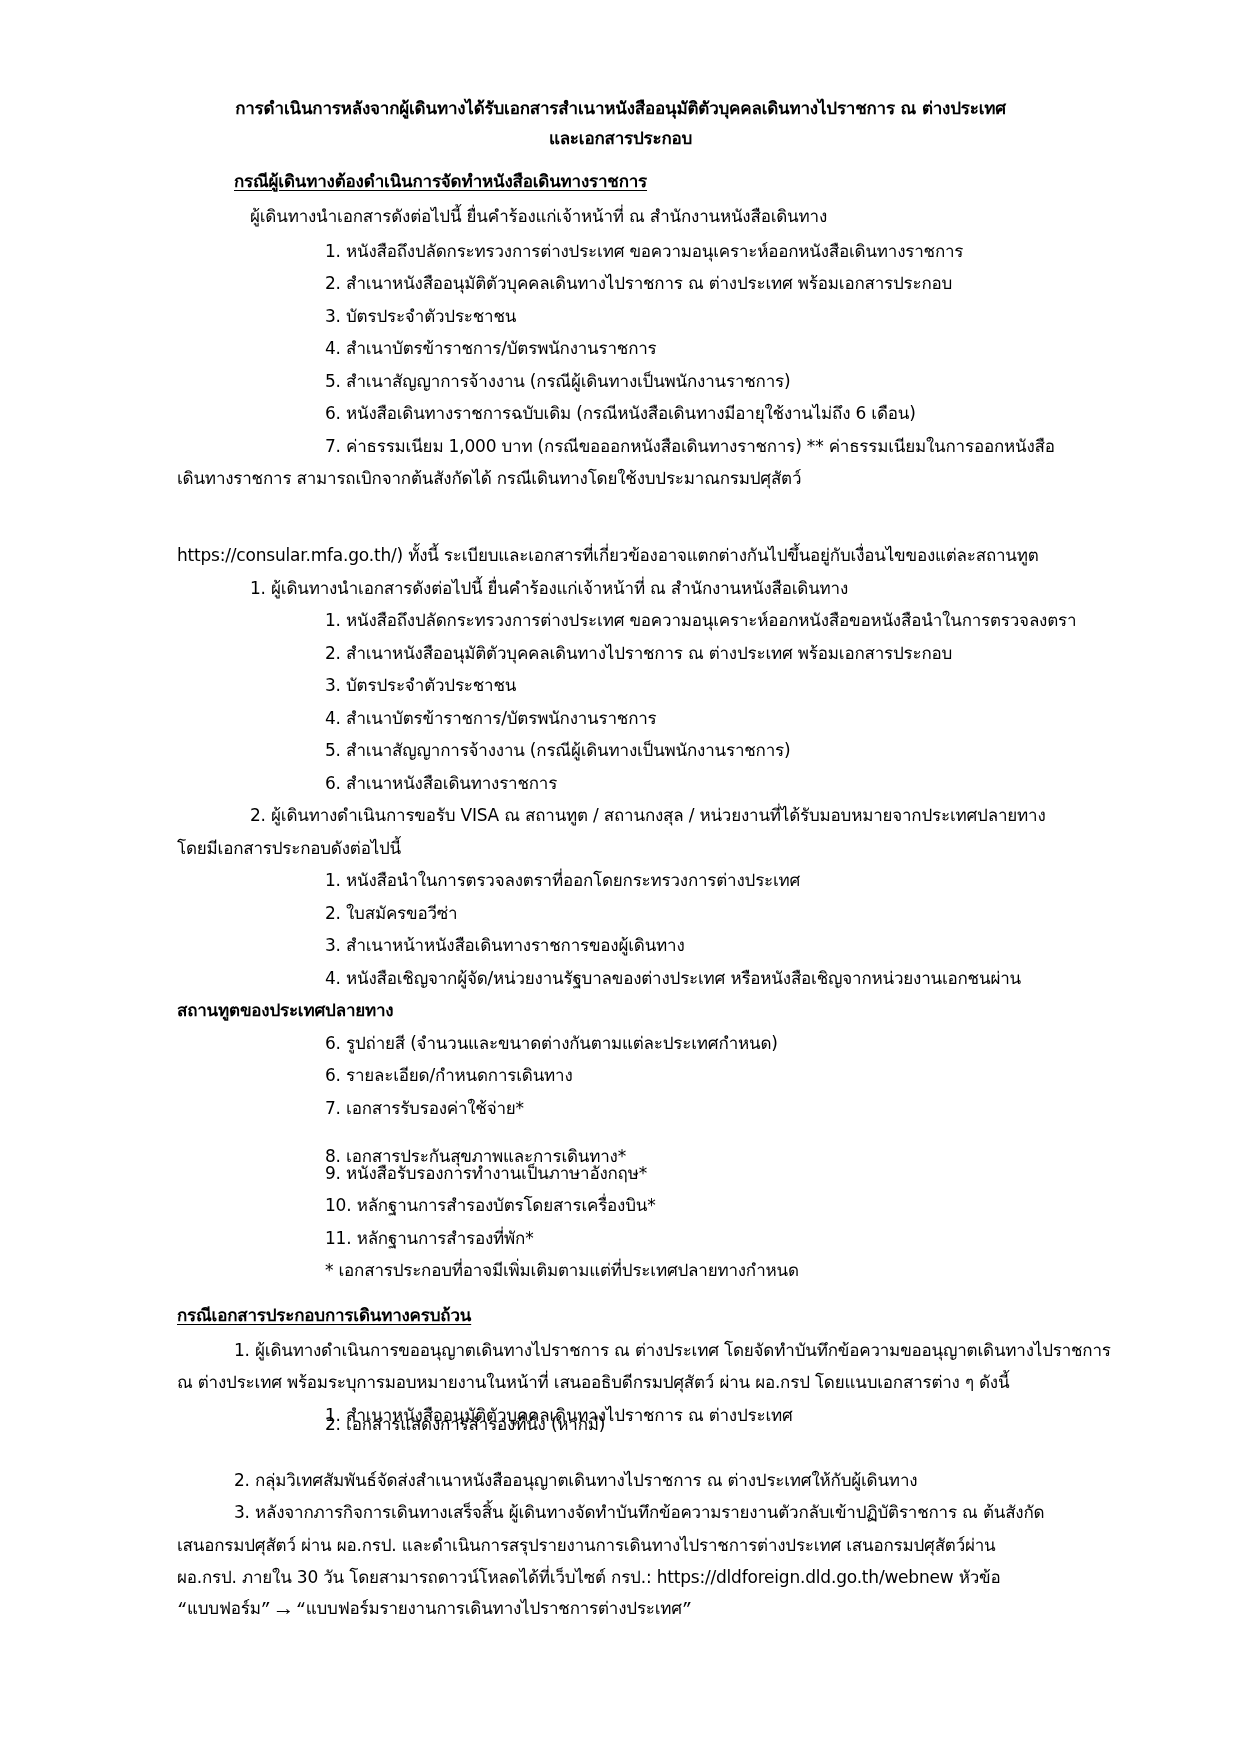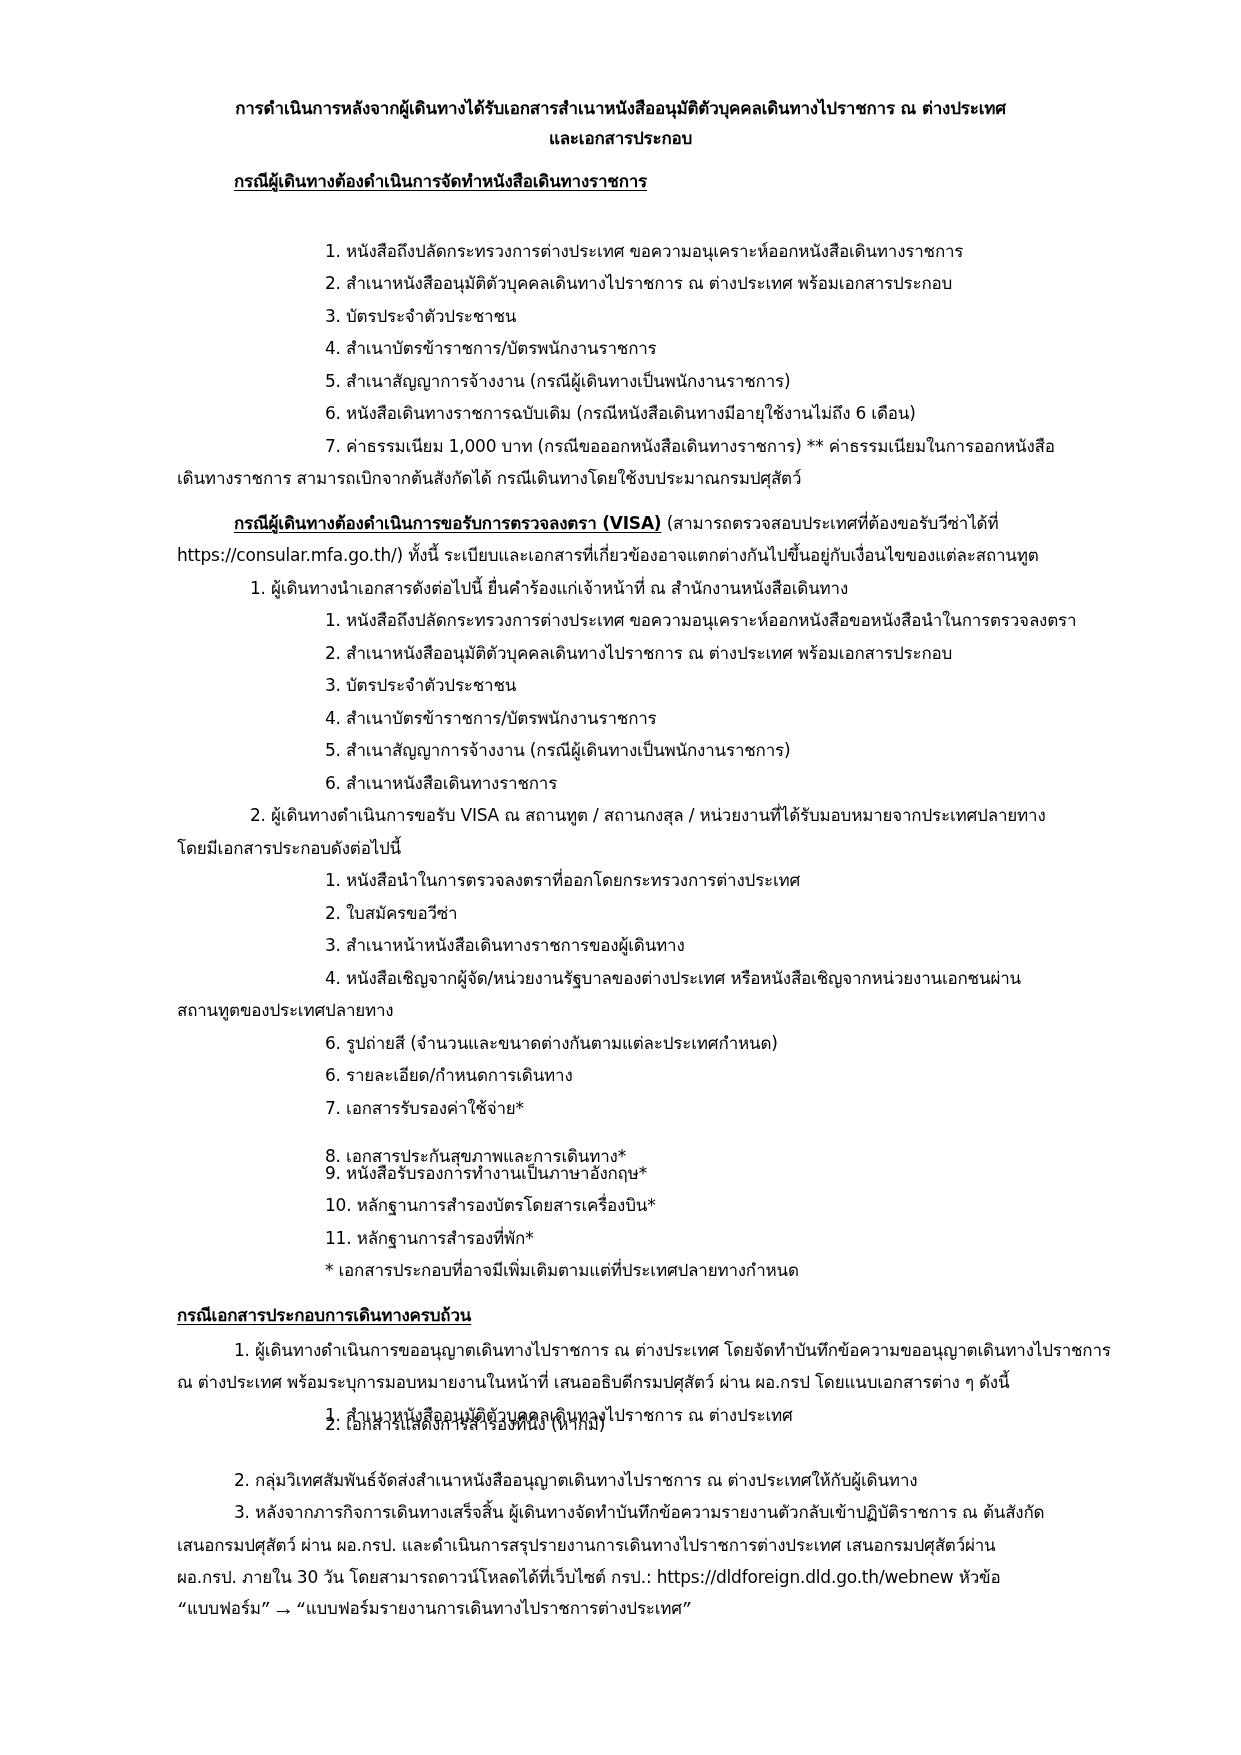--- a/index.html
+++ b/index.html
@@ -37,47 +37,45 @@
   </style>
 </head>
 <body>
 
 <div class="page">
 
   <div class="line bold center" style="top:96px;">การดำเนินการหลังจากผู้เดินทางได้รับเอกสารสำเนาหนังสืออนุมัติตัวบุคคลเดินทางไปราชการ ณ ต่างประเทศ</div>
   <div class="line bold center" style="top:126px;">และเอกสารประกอบ</div>
 
   <div class="line bold u" style="top:169px; left:234px;">กรณีผู้เดินทางต้องดำเนินการจัดทำหนังสือเดินทางราชการ</div>
+  <div class="line" style="top:204px; left:250px;">ผู้เดินทางนำเอกสารดังต่อไปนี้ ยื่นคำร้องแก่เจ้าหน้าที่ ณ สำนักงานหนังสือเดินทาง</div>
   <div class="line" style="top:239px; left:325px;">1. หนังสือถึงปลัดกระทรวงการต่างประเทศ ขอความอนุเคราะห์ออกหนังสือเดินทางราชการ</div>
   <div class="line" style="top:271px; left:325px;">2. สำเนาหนังสืออนุมัติตัวบุคคลเดินทางไปราชการ ณ ต่างประเทศ พร้อมเอกสารประกอบ</div>
   <div class="line" style="top:304px; left:325px;">3. บัตรประจำตัวประชาชน</div>
   <div class="line" style="top:336px; left:325px;">4. สำเนาบัตรข้าราชการ/บัตรพนักงานราชการ</div>
   <div class="line" style="top:369px; left:325px;">5. สำเนาสัญญาการจ้างงาน (กรณีผู้เดินทางเป็นพนักงานราชการ)</div>
   <div class="line" style="top:401px; left:325px;">6. หนังสือเดินทางราชการฉบับเดิม (กรณีหนังสือเดินทางมีอายุใช้งานไม่ถึง 6 เดือน)</div>
   <div class="line" style="top:434px; left:325px;">7. ค่าธรรมเนียม 1,000 บาท (กรณีขอออกหนังสือเดินทางราชการ) ** ค่าธรรมเนียมในการออกหนังสือ</div>
   <div class="line" style="top:466px; left:177px;">เดินทางราชการ สามารถเบิกจากต้นสังกัดได้ กรณีเดินทางโดยใช้งบประมาณกรมปศุสัตว์</div>
 
-  <div class="line" style="top:511px; left:234px;">
-    <span class="bold u">กรณีผู้เดินทางต้องดำเนินการขอรับการตรวจลงตรา (VISA)</span><span> (สามารถตรวจสอบประเทศที่ต้องขอรับวีซ่าได้ที่</span>
-  </div>
   <div class="line" style="top:543px; left:177px;">https://consular.mfa.go.th/) ทั้งนี้ ระเบียบและเอกสารที่เกี่ยวข้องอาจแตกต่างกันไปขึ้นอยู่กับเงื่อนไขของแต่ละสถานทูต</div>
   <div class="line" style="top:576px; left:250px;">1. ผู้เดินทางนำเอกสารดังต่อไปนี้ ยื่นคำร้องแก่เจ้าหน้าที่ ณ สำนักงานหนังสือเดินทาง</div>
   <div class="line" style="top:608px; left:325px;">1. หนังสือถึงปลัดกระทรวงการต่างประเทศ ขอความอนุเคราะห์ออกหนังสือขอหนังสือนำในการตรวจลงตรา</div>
   <div class="line" style="top:641px; left:325px;">2. สำเนาหนังสืออนุมัติตัวบุคคลเดินทางไปราชการ ณ ต่างประเทศ พร้อมเอกสารประกอบ</div>
   <div class="line" style="top:673px; left:325px;">3. บัตรประจำตัวประชาชน</div>
   <div class="line" style="top:706px; left:325px;">4. สำเนาบัตรข้าราชการ/บัตรพนักงานราชการ</div>
   <div class="line" style="top:738px; left:325px;">5. สำเนาสัญญาการจ้างงาน (กรณีผู้เดินทางเป็นพนักงานราชการ)</div>
   <div class="line" style="top:771px; left:325px;">6. สำเนาหนังสือเดินทางราชการ</div>
   <div class="line" style="top:803px; left:250px;">2. ผู้เดินทางดำเนินการขอรับ VISA ณ สถานทูต / สถานกงสุล / หน่วยงานที่ได้รับมอบหมายจากประเทศปลายทาง</div>
   <div class="line" style="top:836px; left:177px;">โดยมีเอกสารประกอบดังต่อไปนี้</div>
   <div class="line" style="top:868px; left:325px;">1. หนังสือนำในการตรวจลงตราที่ออกโดยกระทรวงการต่างประเทศ</div>
   <div class="line" style="top:901px; left:325px;">2. ใบสมัครขอวีซ่า</div>
   <div class="line" style="top:933px; left:325px;">3. สำเนาหน้าหนังสือเดินทางราชการของผู้เดินทาง</div>
   <div class="line" style="top:966px; left:325px;">4. หนังสือเชิญจากผู้จัด/หน่วยงานรัฐบาลของต่างประเทศ หรือหนังสือเชิญจากหน่วยงานเอกชนผ่าน</div>
-  <div class="line" style="top:998px; left:177px;">สถานทูตของประเทศปลายทาง</div>
+  <div class="line" style="top:998px; left:177px;font-weight:bold;">สถานทูตของประเทศปลายทาง</div>
   <div class="line" style="top:1031px; left:325px;">6. รูปถ่ายสี (จำนวนและขนาดต่างกันตามแต่ละประเทศกำหนด)</div>
   <div class="line" style="top:1063px; left:325px;">6. รายละเอียด/กำหนดการเดินทาง</div>
   <div class="line" style="top:1096px; left:325px;">7. เอกสารรับรองค่าใช้จ่าย*</div>
   <div class="line" style="top:1128px; left:325px;margin-top:16px;">8. เอกสารประกันสุขภาพและการเดินทาง*</div>
   <div class="line" style="top:1161px; left:325px;">9. หนังสือรับรองการทำงานเป็นภาษาอังกฤษ*</div>
   <div class="line" style="top:1193px; left:325px;">10. หลักฐานการสำรองบัตรโดยสารเครื่องบิน*</div>
   <div class="line" style="top:1226px; left:325px;">11. หลักฐานการสำรองที่พัก*</div>
   <div class="line" style="top:1258px; left:325px;">* เอกสารประกอบที่อาจมีเพิ่มเติมตามแต่ที่ประเทศปลายทางกำหนด</div>
 
   <div class="line bold u" style="top:1303px; left:177px;">กรณีเอกสารประกอบการเดินทางครบถ้วน</div>

